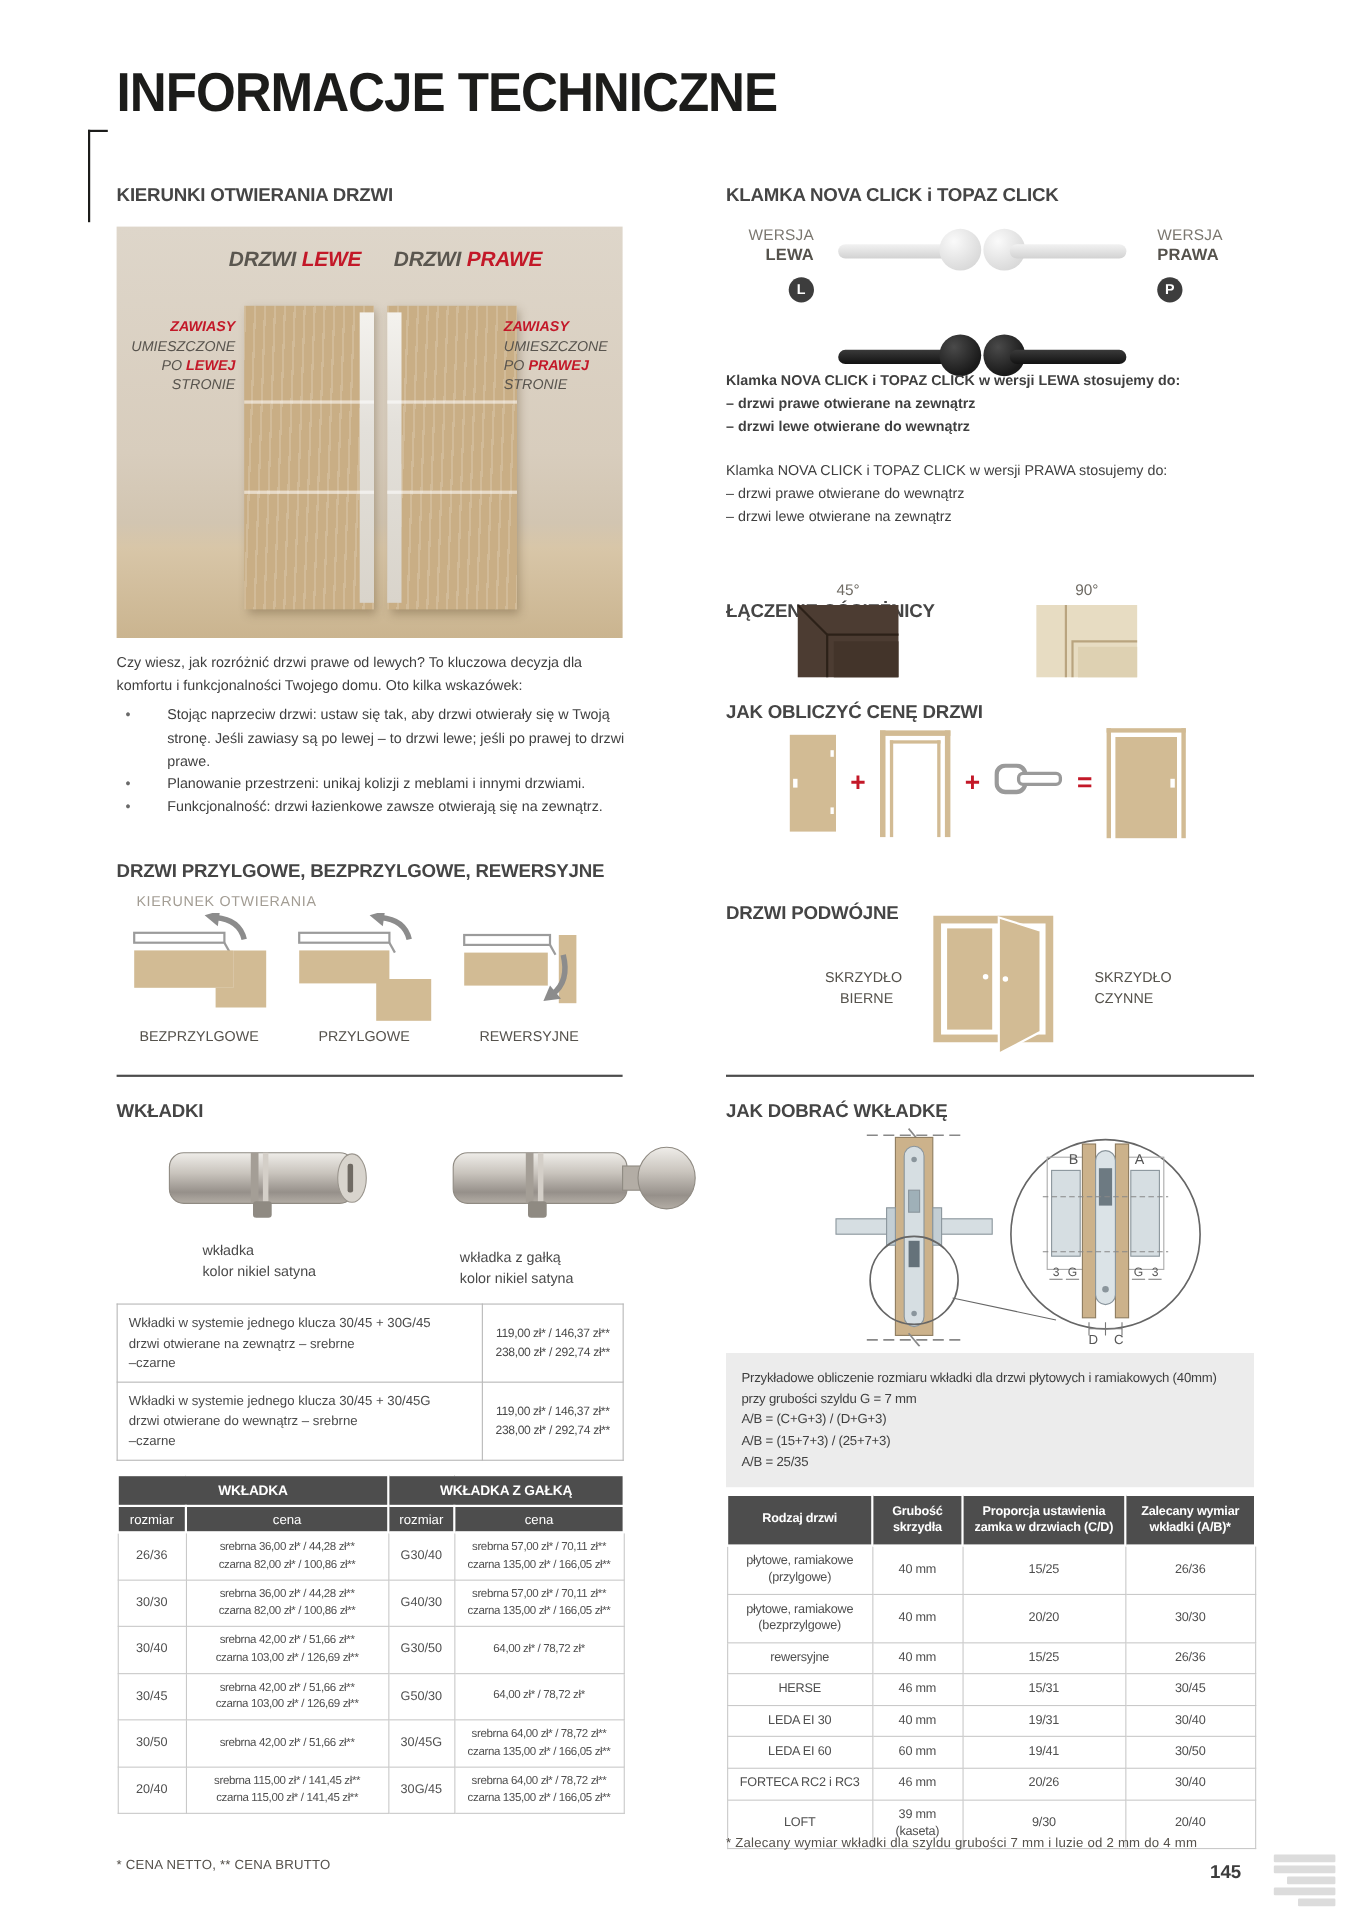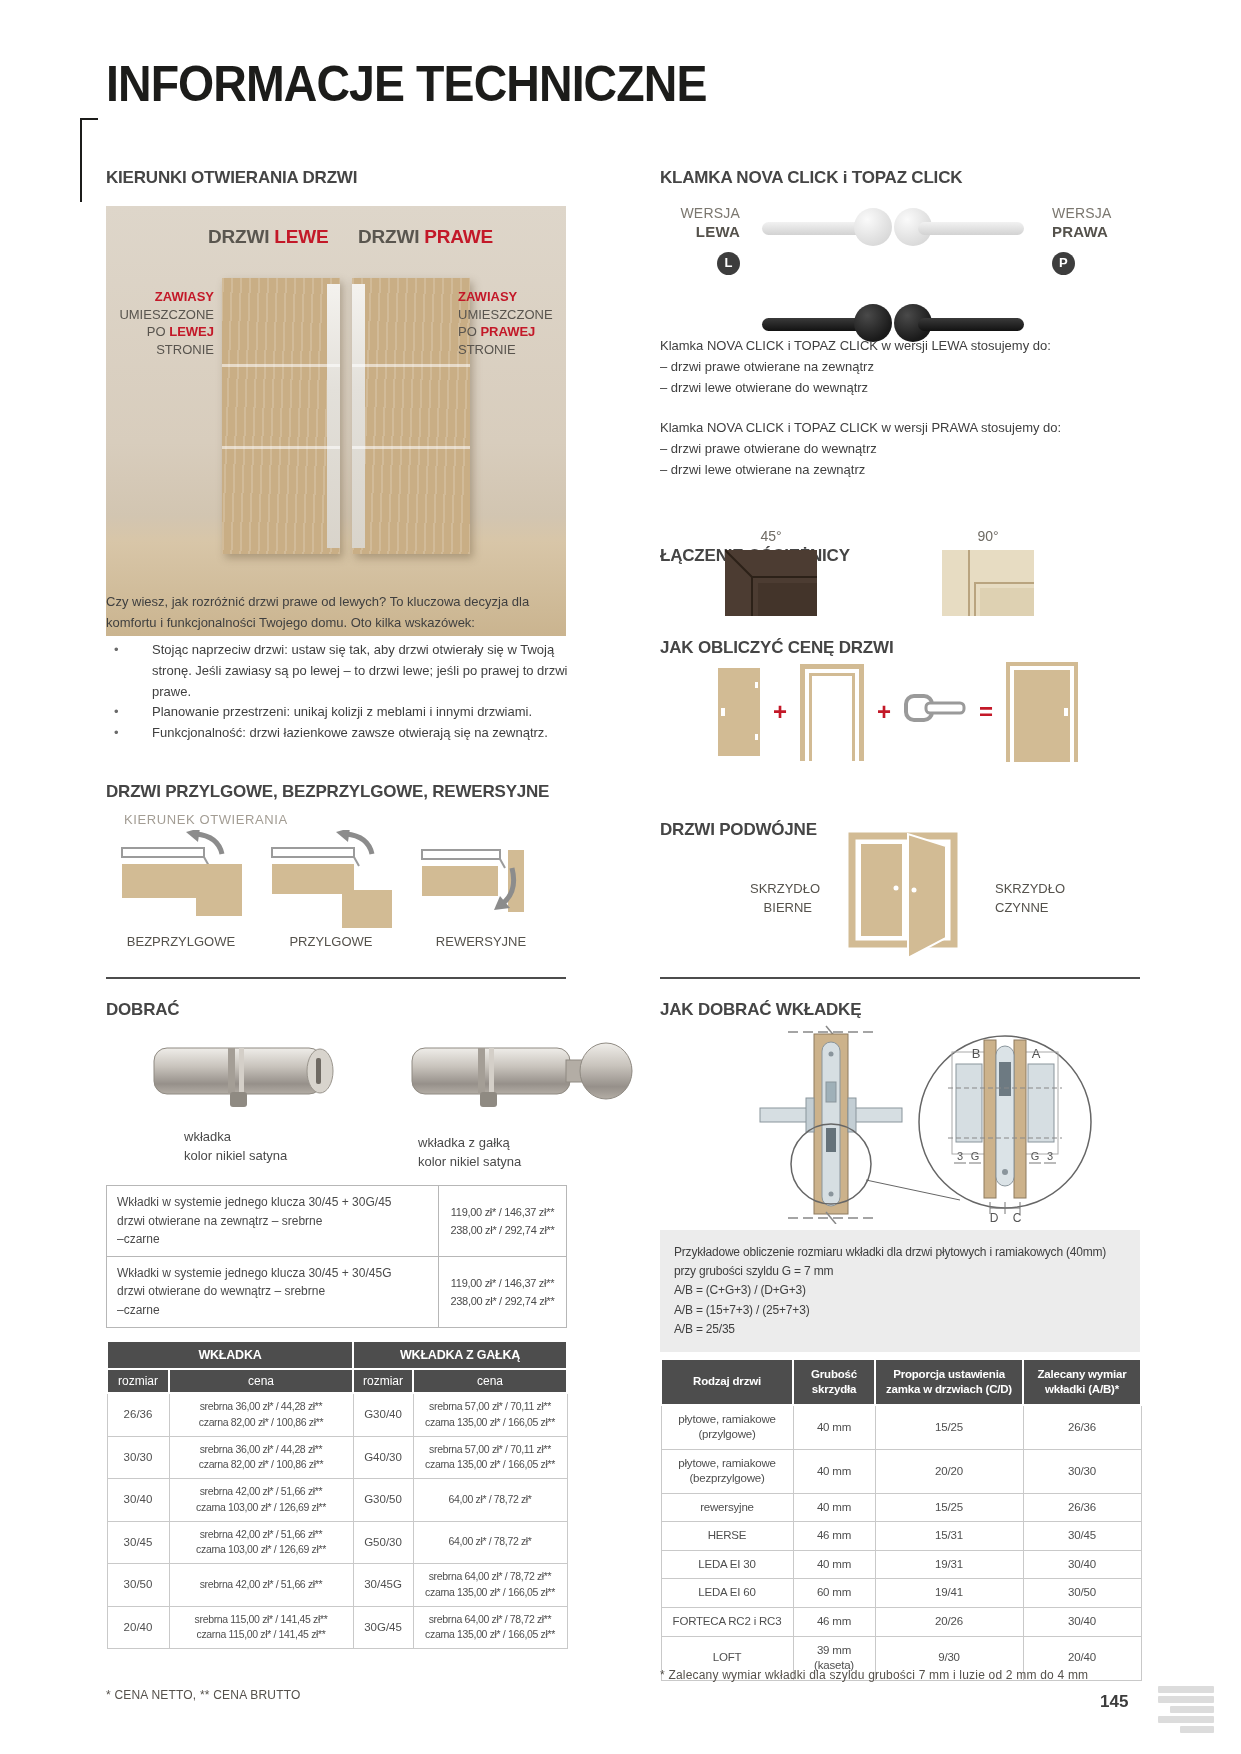--- a/index.html
+++ b/index.html
@@ -8,21 +8,21 @@
   .abs{position:absolute;}
   .red{color:#c31828;}
   .b{font-weight:700;}
   
   .title{font-size:50px;font-weight:800;color:#1c1c1a;letter-spacing:-1px;transform:scaleX(.93);transform-origin:left;white-space:nowrap;margin:0;}
   .bracket{width:16px;height:82px;border-left:2px solid #1c1c1a;border-top:2px solid #1c1c1a;}
   
   .h2{font-size:17px;font-weight:700;color:#454545;letter-spacing:-.2px;white-space:nowrap;}
   .sub{font-size:13px;color:#a39d94;letter-spacing:.6px;}
   
-  .photo{width:460px;height:430px;background:linear-gradient(180deg,#ded6ca 0%,#d8cdbd 55%,#d2c5b1 72%,#d8c6a8 78%,#cab48f 100%);overflow:hidden;}
+  .photo{width:460px;height:374px;background:linear-gradient(180deg,#ded6ca 0%,#d8cdbd 55%,#d2c5b1 72%,#d8c6a8 78%,#cab48f 100%);overflow:hidden;font-style:italic;}
   .door-label{font-size:19px;font-weight:700;color:#5a564f;letter-spacing:-.2px;white-space:nowrap;}
   .photo-door{width:118px;height:276px;background:#c9ae85;box-shadow:3px 4px 8px rgba(90,70,40,.35);}
   .photo-door .grain{position:absolute;inset:0;background:repeating-linear-gradient(92deg,rgba(255,255,255,.16) 0 2px,rgba(0,0,0,0) 2px 9px);}
   .photo-door .glass{position:absolute;top:6px;width:13px;height:264px;background:linear-gradient(180deg,#f4f2ee,#e3e0da 40%,#d9d4cb);}
   .photo-door .bar{position:absolute;width:100%;height:3px;background:rgba(255,255,255,.55);}
   .hinge-cap{font-size:13px;line-height:1.35;color:#58544e;}
   .body-text{font-size:13px;line-height:1.6;color:#3f3f3f;}
   .bullet-row{display:flex;font-size:13px;line-height:1.6;color:#3f3f3f;}
   .bullet-row .dot{width:38px;padding-left:8px;flex:none;color:#6a6a6a;}
   .divider{height:2px;background:#4c4c4c;}
@@ -166,21 +166,21 @@
     </svg>
   </div>
   <div class="abs" style="left:106px;top:934px;display:flex;">
     <div style="width:150px;text-align:center;font-size:13px;color:#55524c;">BEZPRZYLGOWE</div>
     <div style="width:150px;text-align:center;font-size:13px;color:#55524c;">PRZYLGOWE</div>
     <div style="width:150px;text-align:center;font-size:13px;color:#55524c;">REWERSYJNE</div>
   </div>
 
   <div class="abs divider" style="left:106px;top:977px;width:460px;"></div>
 
-  <div class="abs h2" style="left:106px;top:1000px;">DOBRAĆ</div>
+  <div class="abs h2" style="left:106px;top:1000px;">WKŁADKI</div>
 
   <div class="abs" style="left:106px;top:1028px;width:460px;">
     <svg class="abs" style="left:42px;top:4px;" width="196" height="92" viewBox="0 0 196 92">
       <defs>
         <linearGradient id="met1" x1="0" y1="0" x2="0" y2="1">
           <stop offset="0" stop-color="#efede9"></stop>
             <stop offset=".4" stop-color="#c9c4bd"></stop>
             <stop offset=".78" stop-color="#96908a"></stop>
             <stop offset="1" stop-color="#b3ada5"></stop>
         </linearGradient>
@@ -353,21 +353,21 @@
       <div class="hr-c" style="left:132px;"></div>
       <div class="hb" style="left:156px;"></div>
     </div>
     <div class="abs wersja" style="left:392px;top:10px;width:70px;">
       <div>WERSJA</div>
       <div class="wb">PRAWA</div>
       <div class="badge" style="margin-top:10px;">P</div>
     </div>
   </div>
 
-  <div class="abs klamka-text" style="left:660px;top:336px;width:480px;">
+  <div class="abs klamka-text" style="left:660px;top:336px;width:480px;font-weight:bold;">
     <div>Klamka NOVA CLICK i TOPAZ CLICK w wersji LEWA stosujemy do:</div>
     <div>– drzwi prawe otwierane na zewnątrz</div>
     <div>– drzwi lewe otwierane do wewnątrz</div>
   </div>
   <div class="abs klamka-text" style="left:660px;top:418px;width:480px;">
     <div>Klamka NOVA CLICK i TOPAZ CLICK w wersji PRAWA stosujemy do:</div>
     <div>– drzwi prawe otwierane do wewnątrz</div>
     <div>– drzwi lewe otwierane na zewnątrz</div>
   </div>
 

